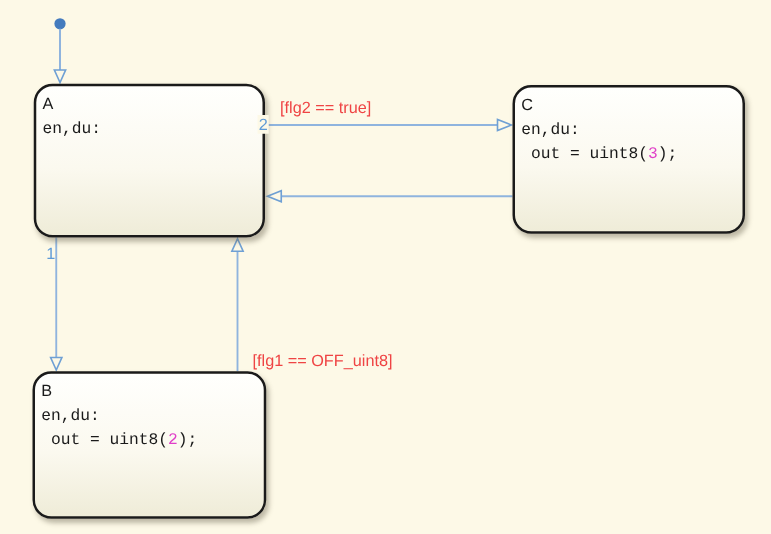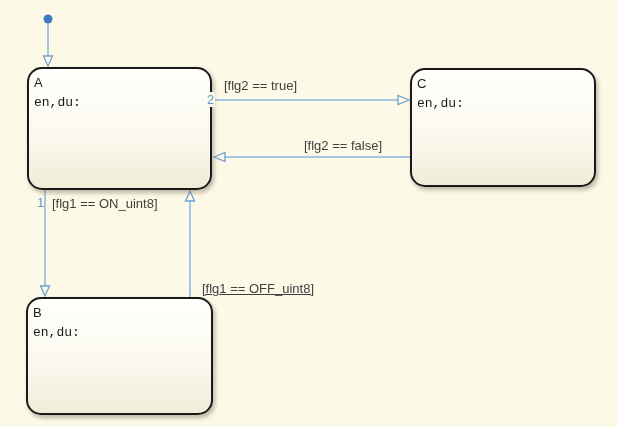--- a/index.html
+++ b/index.html
@@ -42,21 +42,21 @@
   .state-line {
     line-height: 19px;
     white-space: pre;
     font-family: Liberation Mono, monospace;
   }
   .val {
     color: #E03FC8;
   }
   .tlabel {
     position: absolute;
-    color: #404040;
+    color: #ef4444;
     font-size: 13px;
     line-height: 15px;
     white-space: pre;
   }
   .torder {
     position: absolute;
     color: #5E9AD6;
     font-size: 13px;
     line-height: 15px;
     background: #FDF9E7;
@@ -88,30 +88,30 @@
   </svg>
 
   <div class="state" style="left:27px; top:67px; width:185px; height:123px;">
     <div class="state-name">A</div>
     <div class="state-line">en,du:</div>
   </div>
 
   <div class="state" style="left:410px; top:68px; width:186px; height:119px;">
     <div class="state-name">C</div>
     <div class="state-line">en,du:</div>
+    <div class="state-line"><span> out = uint8(</span><span class="val">3</span><span>);</span></div>
   </div>
 
   <div class="state" style="left:26px; top:297px; width:187px; height:118px;">
     <div class="state-name">B</div>
     <div class="state-line">en,du:</div>
+    <div class="state-line"><span> out = uint8(</span><span class="val">2</span><span>);</span></div>
   </div>
 
   <div class="torder" style="left:206px; top:92px;">2</div>
   <div class="tlabel" style="left:224px; top:78px;">[flg2 == true]</div>
 
-  <div class="tlabel" style="left:304px; top:138px;">[flg2 == false]</div>
 
   <div class="torder" style="left:36px; top:195px; background:transparent;">1</div>
-  <div class="tlabel" style="left:52px; top:196px;">[flg1 == ON_uint8]</div>
 
-  <div class="tlabel" style="left:202px; top:281px;text-decoration:underline;">[flg1 == OFF_uint8]</div>
+  <div class="tlabel" style="left:202px; top:281px;">[flg1 == OFF_uint8]</div>
 
 </div>
 
 </body></html>

